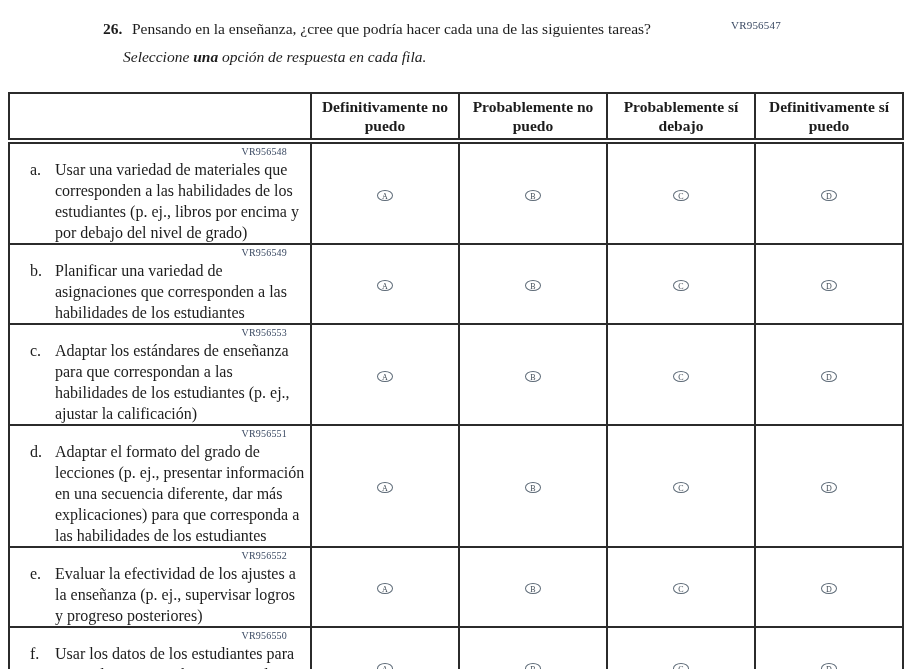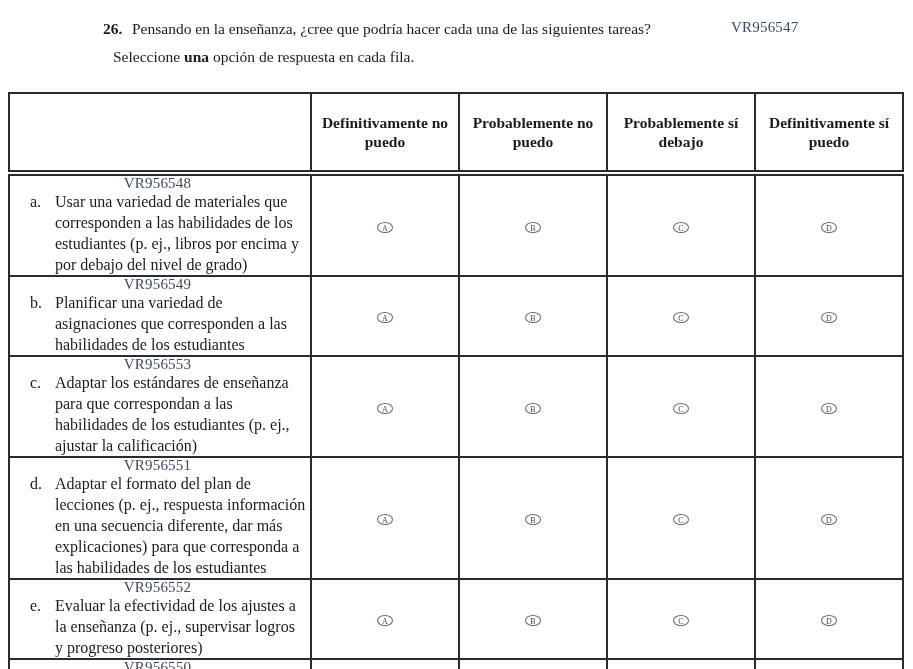--- a/index.html
+++ b/index.html
@@ -6,27 +6,27 @@
   body {
     width:913px; height:669px;
     background:#ffffff;
     font-family:"Liberation Serif","DejaVu Serif",serif;
     color:#1c1c1c;
     position:relative;
     overflow:hidden;
   }
   .top-code {
     position:absolute; left:731px; top:19px;
-    font-size:15px; letter-spacing:0.2px;
+    font-size:11px; letter-spacing:0.2px;
     color:#3b4a63;
   }
   .question { position:absolute; left:75px; top:20px; font-size:15.5px; }
   .q-line1 { display:flex; }
   .q-num { font-weight:bold; width:29px; flex:none;margin-left:28px; }
-  .q-line2 { margin-left:38px; margin-top:10px; }
+  .q-line2 { margin-left:48px; margin-top:10px;font-style:italic; }
   .q-line2 b { font-weight:bold; }
 
   table.answer-grid {
     position:absolute; left:8px; top:92px;
     width:896px;
     border-collapse:collapse;
     table-layout:fixed;
   }
   .answer-grid th, .answer-grid td {
     border:2px solid #2b2b2b;
@@ -34,28 +34,28 @@
   }
   .answer-grid col.c-stem { width:302px; }
   .answer-grid col.c-opt  { width:148px; }
 
   .answer-grid thead th {
     height:40px;
     font-size:15.5px; font-weight:bold;
     text-align:center; vertical-align:middle;
     line-height:19px;
     border-bottom:6px double #2b2b2b;
-    padding:18px 6px;
+    padding:2px 6px;
   }
   .stem-cell { vertical-align:top; }
   .item-code {
-    text-align:center;
-    font-size:15px; letter-spacing:0.2px;
+    text-align:right;
+    font-size:10px; letter-spacing:0.2px;
     color:#3b4a63;
-    padding:2px 5px 0 0;
+    padding:2px 23px 0 0;
     height:12px; line-height:11px;
   }
   .item {
     display:flex;
     font-size:16px; line-height:21px;
     padding:1px 4px 0 20px;
   }
   .item-letter { width:25px; flex:none; }
   .opt-cell { text-align:center; vertical-align:middle; }
   .bubble {
@@ -142,21 +142,21 @@
       <td class="opt-cell"><span class="bubble">B</span></td>
       <td class="opt-cell"><span class="bubble">C</span></td>
       <td class="opt-cell"><span class="bubble">D</span></td>
     </tr>
 
     <tr style="height:110px;border-radius:21px;">
       <td class="stem-cell">
         <div class="item-code">VR956551</div>
         <div class="item">
           <span class="item-letter">d.</span>
-          <span>Adaptar el formato del plan de lecciones (p. ej., respuesta información en una secuencia diferente, dar más explicaciones) para que corresponda a las habilidades de los estudiantes</span>
+          <span>Adaptar el formato del grado de lecciones (p. ej., presentar información en una secuencia diferente, dar más explicaciones) para que corresponda a las habilidades de los estudiantes</span>
         </div>
       </td>
       <td class="opt-cell"><span class="bubble">A</span></td>
       <td class="opt-cell"><span class="bubble">B</span></td>
       <td class="opt-cell"><span class="bubble">C</span></td>
       <td class="opt-cell"><span class="bubble">D</span></td>
     </tr>
 
     <tr style="height:66px;">
       <td class="stem-cell">

